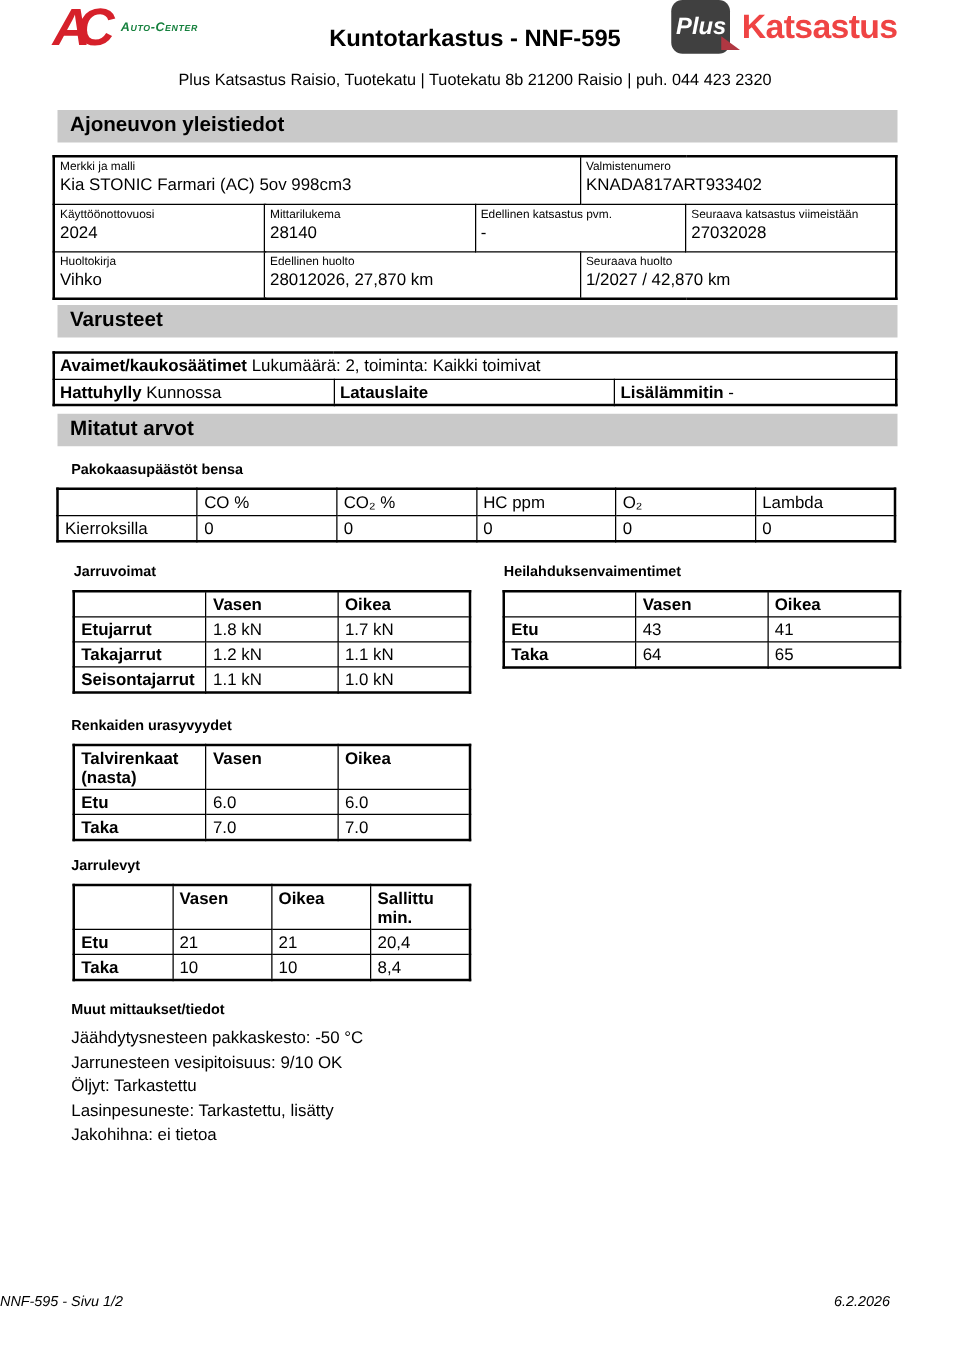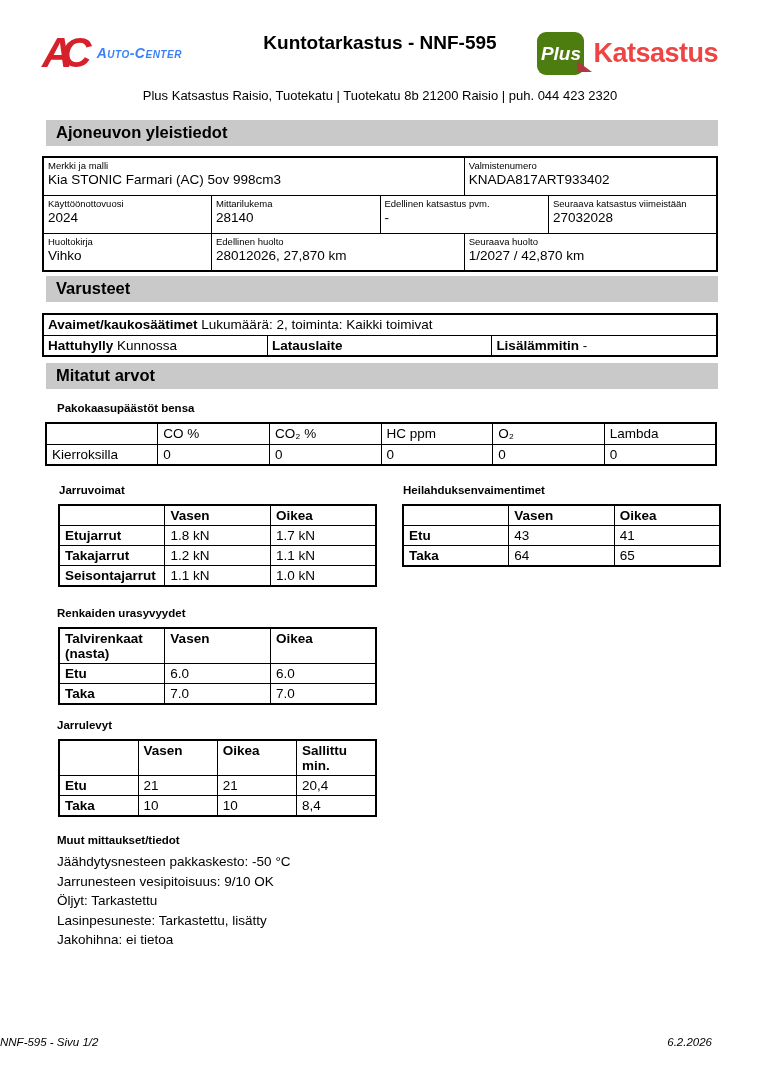--- a/index.html
+++ b/index.html
@@ -5,34 +5,34 @@
   * { box-sizing: border-box; margin: 0; padding: 0; }
   html, body { background: #ffffff; }
   body {
     width: 764px; height: 1080px; overflow: hidden;
     font-family: "Liberation Sans", sans-serif; color: #000;
     position: relative;
   }
   .content { margin-left: 42px; width: 676px; }
 
   
-  .header { display: flex; align-items: flex-start; padding-top: 32px; }
+  .header { display: flex; align-items: flex-end; }
   .logo-left { width: 200px; display: flex; align-items: center; }
   .ac-mark {
     font-size: 42px; font-weight: bold; font-style: italic;
     color: #d6202a; letter-spacing: -11px; padding-right: 16px; line-height: 1;
   }
   .ac-name {
-    font-size: 14px; font-weight: bold; font-style: italic;
-    color: #3b82f6; font-variant: small-caps; letter-spacing: 0.5px;
+    font-size: 10px; font-weight: bold; font-style: italic;
+    color: #15803d; font-variant: small-caps; letter-spacing: 0.5px;
   }
   .doc-title { flex: 1; text-align: center; font-size: 19px; font-weight: bold; }
   .logo-right { width: 200px; display: flex; align-items: center; justify-content: flex-end; }
   .plus-badge {
-    position: relative; width: 47px; height: 43px; background: #4d7c0f;
+    position: relative; width: 47px; height: 43px; background: #404040;
     border-radius: 9px; display: flex; align-items: center; justify-content: center;
     flex: 0 0 auto;
   }
   .plus-word { color: #fff; font-style: italic; font-weight: bold; font-size: 19px; }
   .plus-tail {
     position: absolute; right: -8px; bottom: 3px; width: 0; height: 0;
     border-style: solid; border-width: 11px 0 0 15px;
     border-color: transparent transparent transparent #b03742;
   }
   .kats-word { font-size: 27px; font-weight: bold; color: #ef4444; margin-left: 9px; letter-spacing: -0.5px; }

